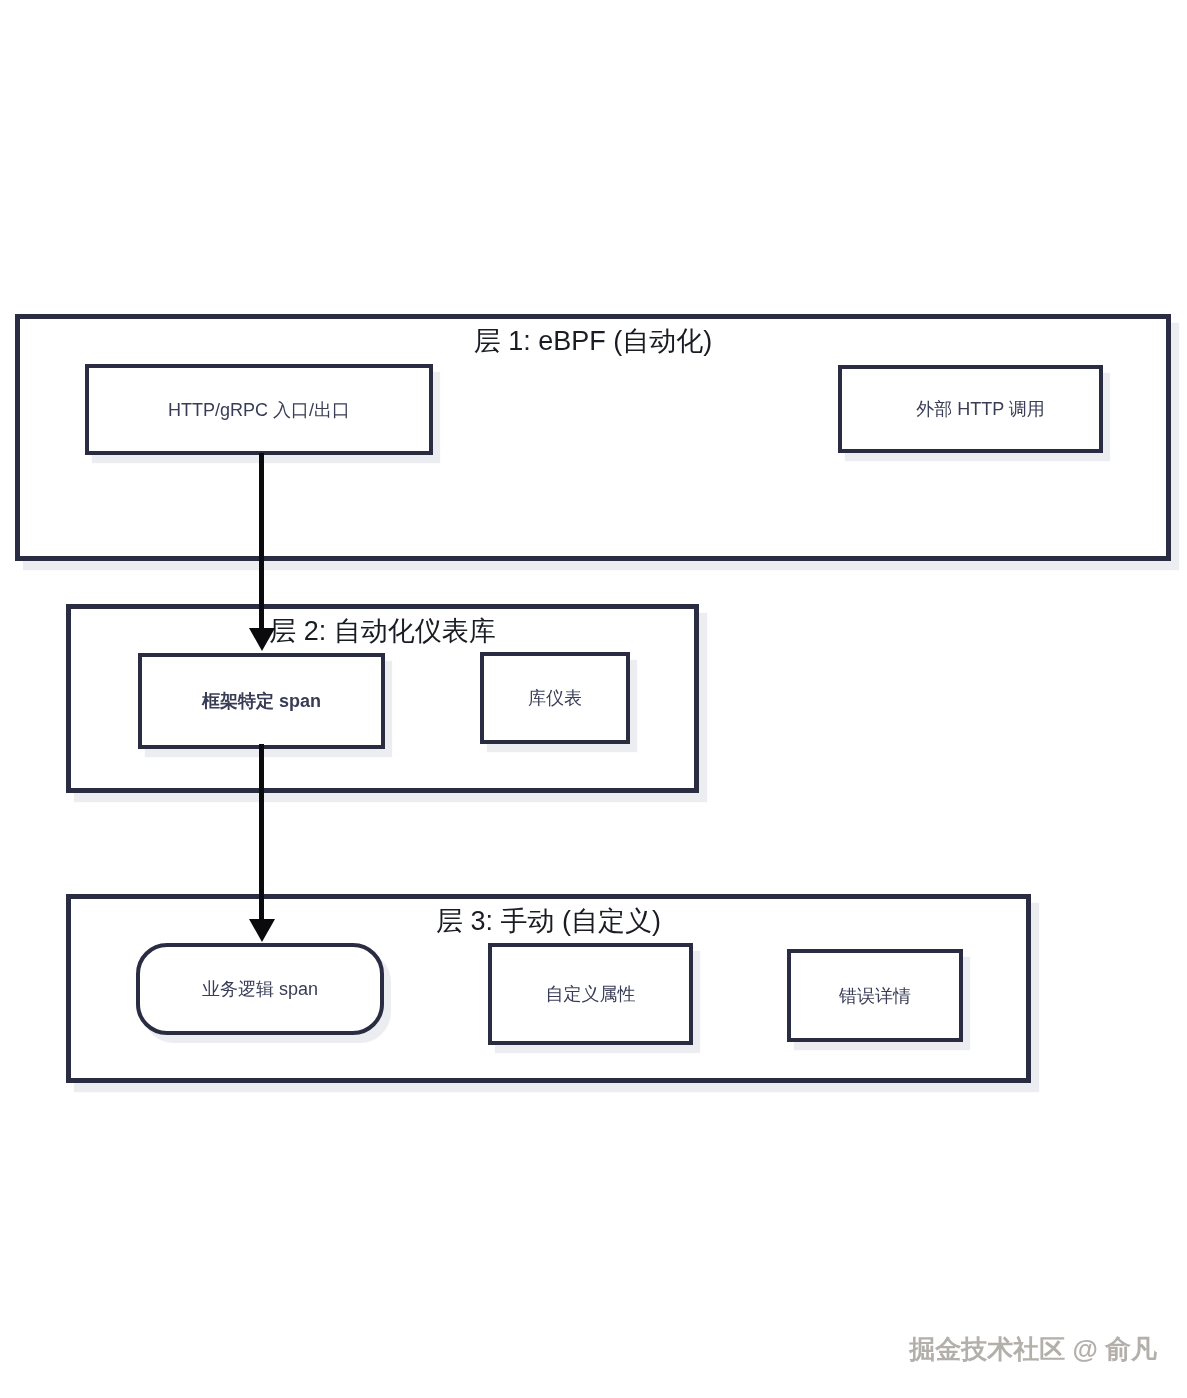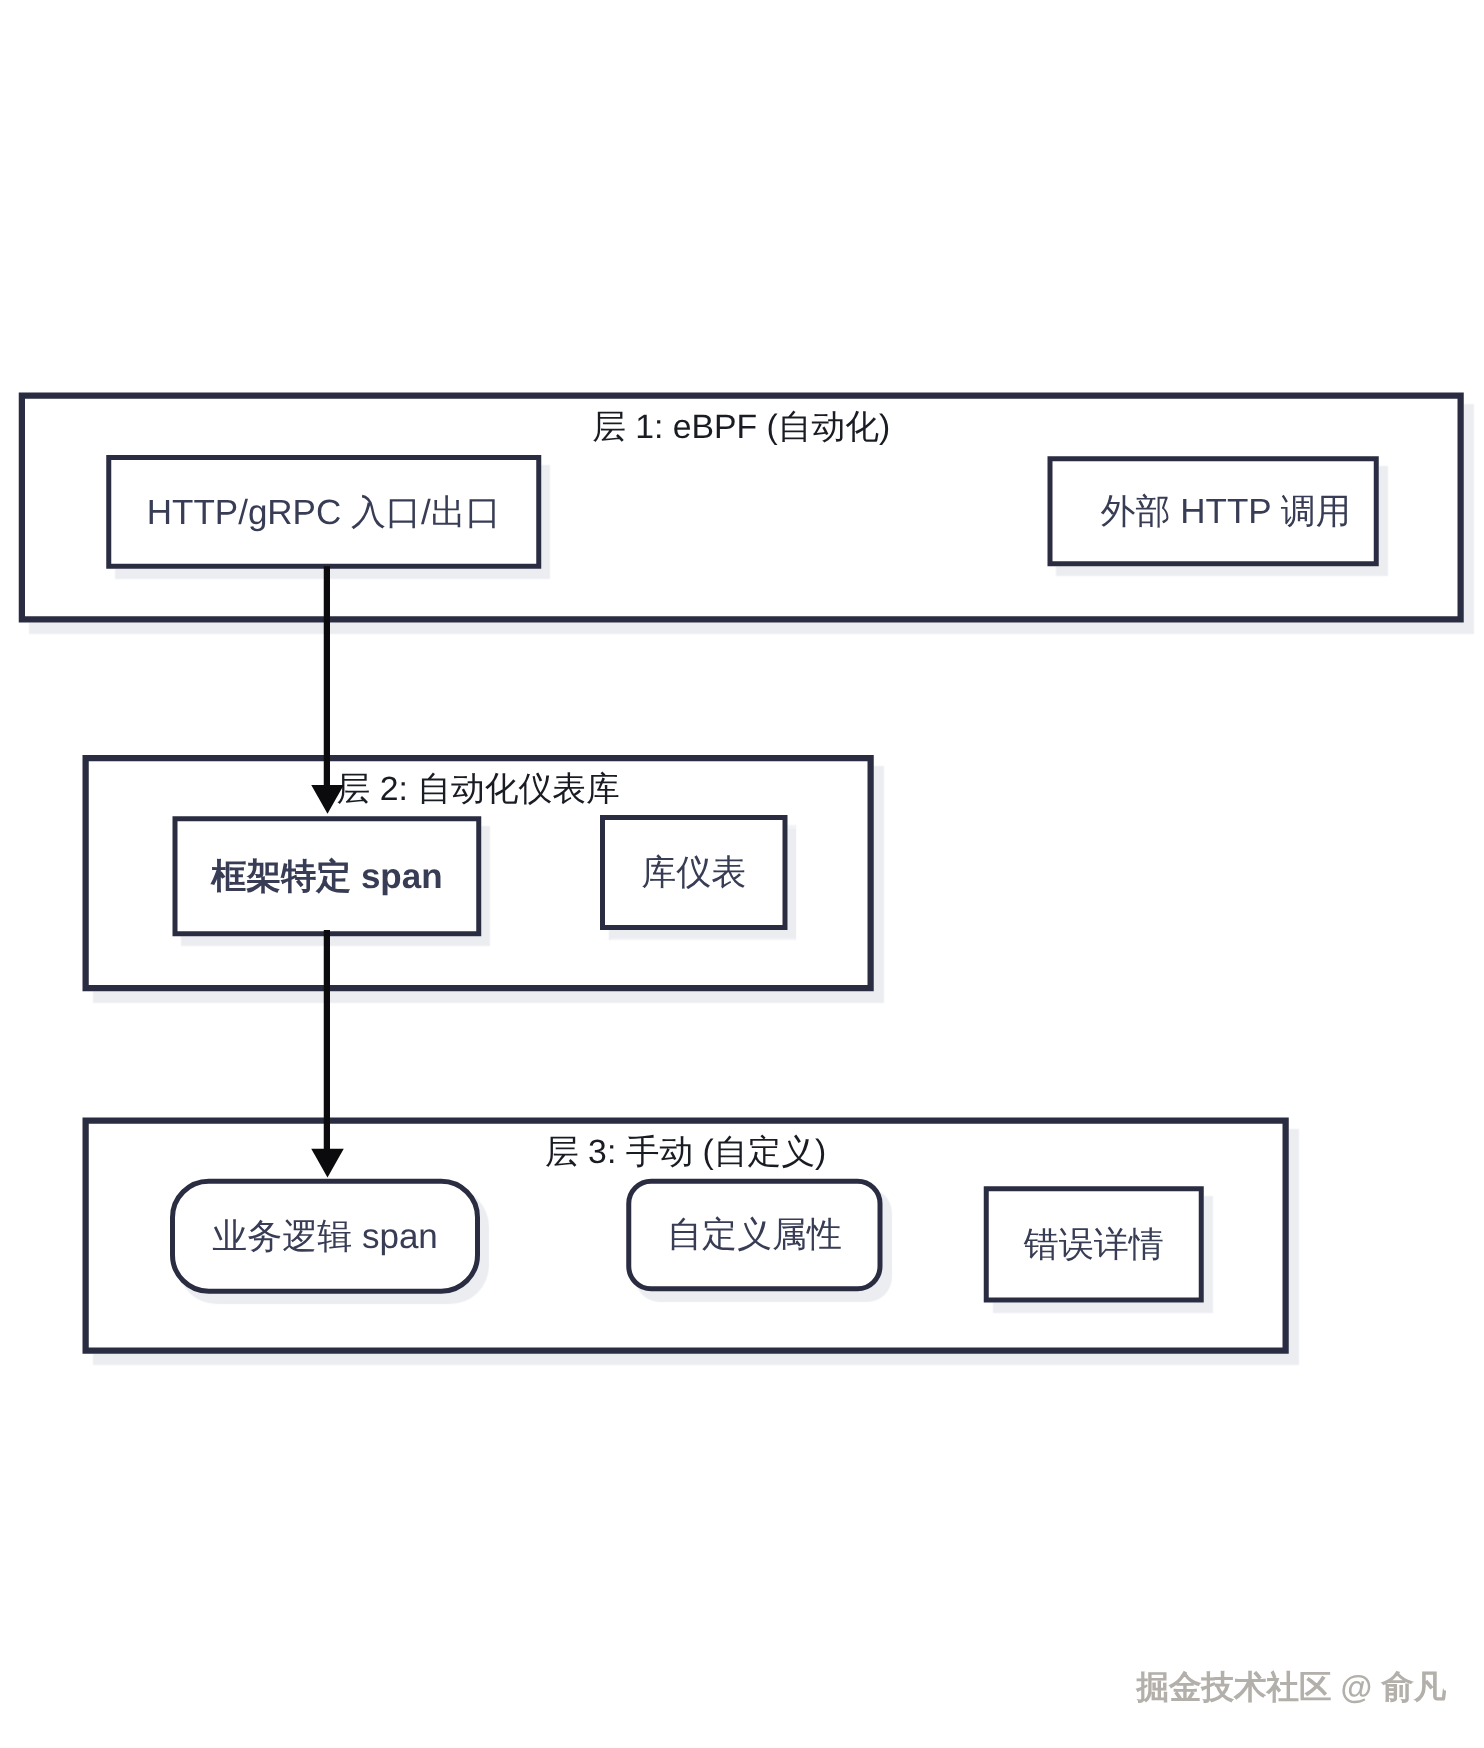--- a/index.html
+++ b/index.html
@@ -41,21 +41,21 @@
   .node {
     position: absolute;
     border: 4px solid var(--border);
     background: var(--background);
     box-shadow: 7px 8px 1px var(--shadow);
     display: flex;
     align-items: center;
     justify-content: center;
   }
   .node-label {
-    font-size: 28px;
+    font-size: 18px;
     color: var(--label-text);
     white-space: nowrap;
     padding: 0 8px;
   }
 
   .arrow-line {
     position: absolute;
     width: 5px;
     background: var(--arrow);
     z-index: 5;
@@ -74,32 +74,32 @@
     top: 1332px;
     right: 30px;
     font-size: 26px;
     font-weight: bold;
     color: var(--watermark-text);
     text-shadow: 2px 2px 1px #ffffff;
     white-space: nowrap;
   }
 
   
-  #layer-1 { left: 15px;  top: 314px; width: 1156px; height: 184px; }
+  #layer-1 { left: 15px;  top: 314px; width: 1156px; height: 247px; }
   #l1-n1   { left: 65px;  top: 45px;  width: 348px;  height: 91px; }
   #l1-n2   { left: 514px; top: 45px;  width: 206px;  height: 88px; }
   #l1-n3   { left: 818px; top: 46px;  width: 265px;  height: 88px; padding-left: 20px; }
 
   #layer-2 { left: 66px;  top: 604px; width: 633px;  height: 189px; }
   #l2-n1   { left: 67px;  top: 44px;  width: 247px;  height: 96px; font-weight: bold; }
   #l2-n2   { left: 409px; top: 43px;  width: 150px;  height: 92px; }
 
   #layer-3 { left: 66px;  top: 894px; width: 965px;  height: 189px; }
   #l3-n1   { left: 65px;  top: 44px;  width: 248px;  height: 92px; border-radius: 31px; }
-  #l3-n2   { left: 430px; top: 44px;  width: 205px;  height: 90px; border-radius: 20px; }
+  #l3-n2   { left: 417px; top: 44px;  width: 205px;  height: 102px; }
   #l3-n3   { left: 716px; top: 50px;  width: 176px;  height: 93px; }
 
   #arrow1-line { left: 259px; top: 453px; height: 176px; }
   #arrow1-head { left: 249px; top: 628px; }
   #arrow2-line { left: 259px; top: 744px; height: 176px; }
   #arrow2-head { left: 249px; top: 919px; }
 </style>
 </head>
 <body>
 

